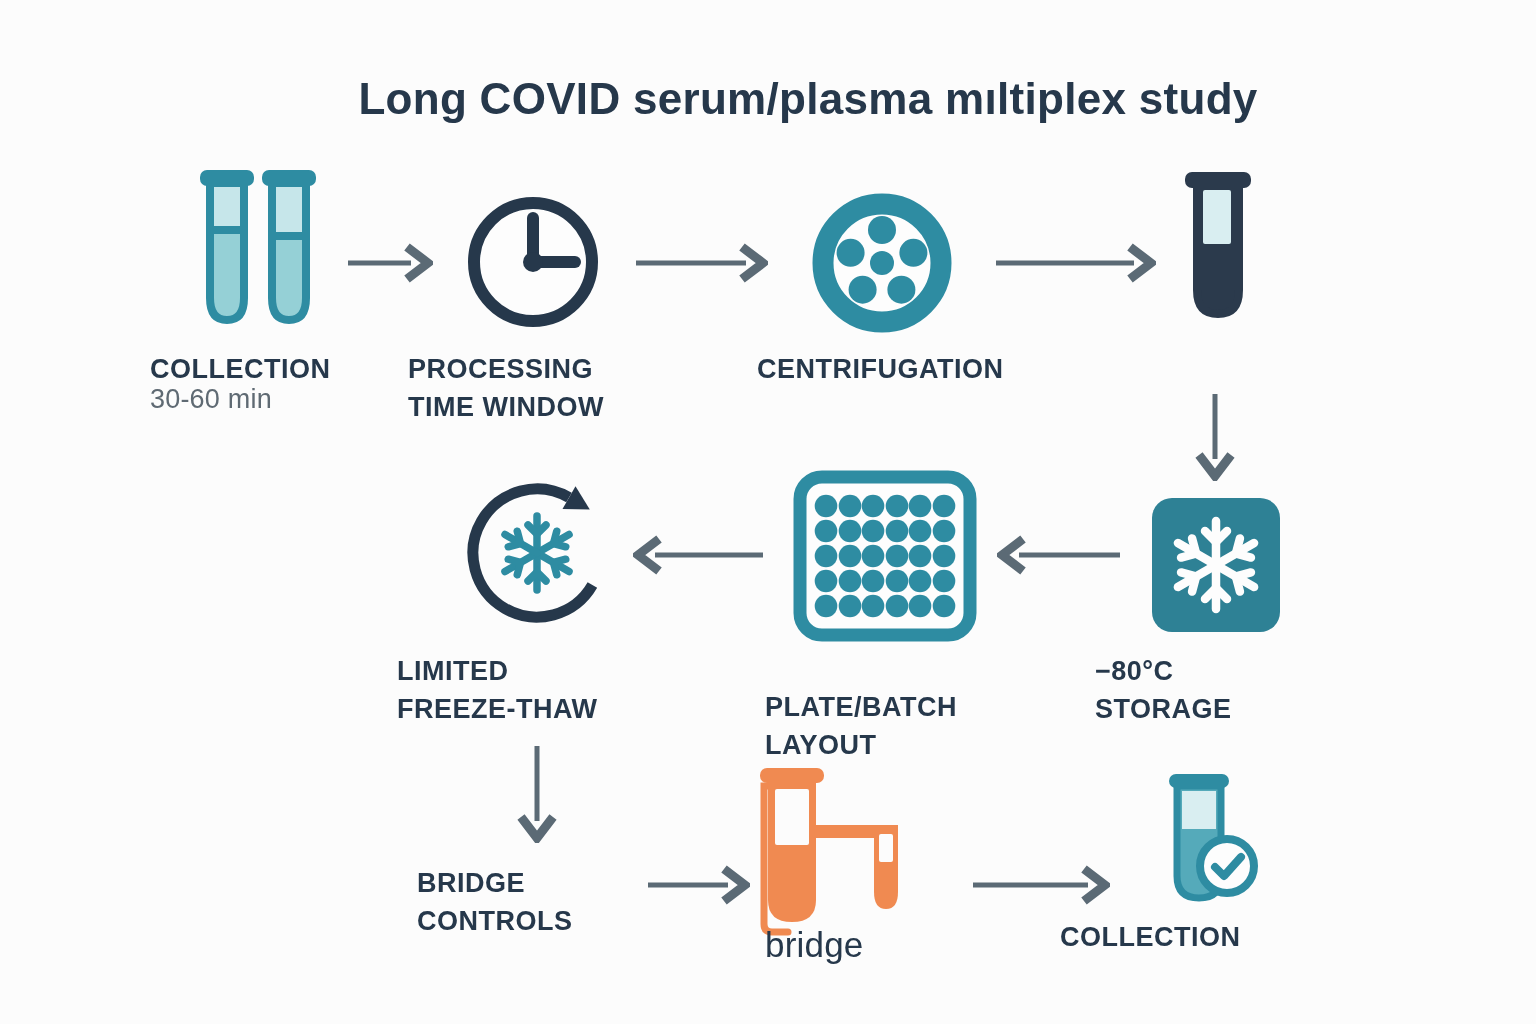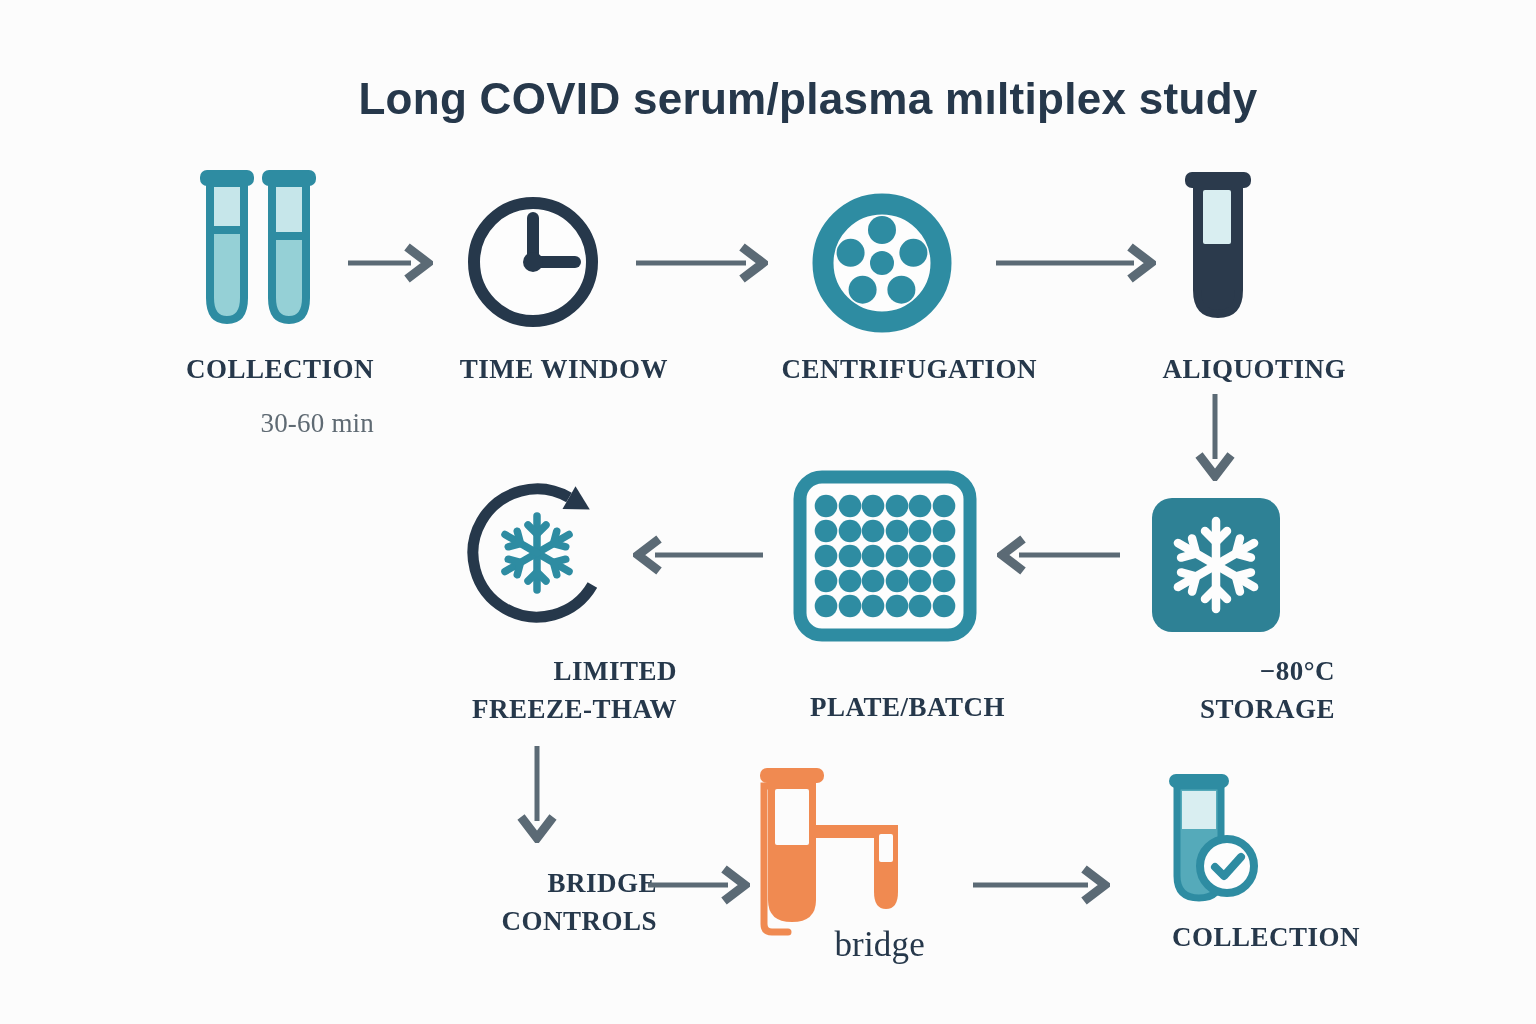--- a/index.html
+++ b/index.html
@@ -1,20 +1,20 @@
 <!DOCTYPE html>
 <html><head>
 <meta charset="utf-8">
 <style>
   html,body{margin:0;padding:0;background:#FCFCFC;}
   .canvas{position:relative;width:1536px;height:1024px;background:#FCFCFC;
           font-family:"Liberation Sans",sans-serif;overflow:hidden;}
   .abs{position:absolute;}
-  .label{position:absolute;text-align:right;font-weight:bold;font-size:27px;
-         line-height:38px;color:#26384B;letter-spacing:.5px;font-family:Liberation Serif, serif;}
+  .label{position:absolute;text-align:left;font-weight:bold;font-size:27px;
+         line-height:38px;color:#26384B;letter-spacing:.5px;}
   .sub{font-weight:normal;color:#5F6A73;letter-spacing:.2px;}
   .lower{font-weight:normal;font-size:35px;letter-spacing:.2px;}
   .title{position:absolute;top:74px;left:80px;right:0;text-align:center;
          font-size:44px;font-weight:bold;color:#26384B;letter-spacing:.3px;}
   svg{display:block;}
 </style>
 </head>
 <body>
 
 <div class="canvas">
@@ -29,34 +29,35 @@
       <rect x="0" y="0" width="54" height="16" rx="7" fill="#2E8CA2"></rect>
     </g>
     <g transform="translate(62,0)">
       <path d="M10 14 L10 128 Q10 150 27 150 Q44 150 44 128 L44 14 Z" fill="#95D0D6" stroke="#2E8CA2" stroke-width="8" stroke-linejoin="round"></path>
       <rect x="14" y="17" width="26" height="47" fill="#C6E6EA"></rect>
       <rect x="13" y="62" width="28" height="8" fill="#2E8CA2"></rect>
       <rect x="0" y="0" width="54" height="16" rx="7" fill="#2E8CA2"></rect>
     </g>
   </svg>
   <div class="label" style="left:150px;top:350px;width:224px">COLLECTION</div>
-  <div class="label sub" style="left:150px;top:404px;width:224px">30-60 min</div>
+  <div class="label sub" style="left:150px;top:380px;width:224px">30-60 min</div>
 
   <svg class="abs" style="left:345px;top:238px" width="88" height="50" viewBox="0 0 88 50">
     <line x1="3" y1="25" x2="66" y2="25" stroke="#5B6A75" stroke-width="5"></line>
     <polyline points="62,9 83,25 62,41" fill="none" stroke="#5B6A75" stroke-width="9"></polyline>
   </svg>
 
   <svg class="abs" style="left:463px;top:192px" width="140" height="140" viewBox="0 0 140 140">
     <circle cx="70" cy="70" r="59" fill="#FDFDFD" stroke="#26384B" stroke-width="12"></circle>
     <line x1="70" y1="70" x2="70" y2="26" stroke="#26384B" stroke-width="12" stroke-linecap="round"></line>
     <line x1="70" y1="70" x2="112" y2="70" stroke="#26384B" stroke-width="12" stroke-linecap="round"></line>
     <circle cx="70" cy="70" r="10" fill="#26384B"></circle>
   </svg>
   <div class="label" style="left:408px;top:350px;width:260px">
+    <div>PROCESSING</div>
     <div>TIME WINDOW</div>
   </div>
 
   <svg class="abs" style="left:633px;top:238px" width="135" height="50" viewBox="0 0 135 50">
     <line x1="3" y1="25" x2="113" y2="25" stroke="#5B6A75" stroke-width="5"></line>
     <polyline points="109,9 130,25 109,41" fill="none" stroke="#5B6A75" stroke-width="9"></polyline>
   </svg>
 
   <svg class="abs" style="left:812px;top:193px" width="140" height="140" viewBox="0 0 140 140">
     <circle cx="70" cy="70" r="59" fill="#FDFDFD" stroke="#2E8CA2" stroke-width="21"></circle>
@@ -72,21 +73,20 @@
   <svg class="abs" style="left:993px;top:238px" width="163" height="50" viewBox="0 0 163 50">
     <line x1="3" y1="25" x2="141" y2="25" stroke="#5B6A75" stroke-width="5"></line>
     <polyline points="137,9 158,25 137,41" fill="none" stroke="#5B6A75" stroke-width="9"></polyline>
   </svg>
 
   <svg class="abs" style="left:1185px;top:172px" width="66" height="155" viewBox="0 0 66 155">
     <path d="M12 14 H54 V118 Q54 142 33 142 Q12 142 12 118 Z" fill="#2B3A4C" stroke="#2B3A4C" stroke-width="8" stroke-linejoin="round"></path>
     <rect x="18" y="18" width="28" height="54" rx="2" fill="#D9EEF1"></rect>
     <rect x="0" y="0" width="66" height="16" rx="7" fill="#2B3A4C"></rect>
   </svg>
-  <div class="label" style="left:1106px;top:350px;width:240px">ALIQUOTING</div>
 
   <svg class="abs" style="left:1190px;top:391px" width="50" height="90" viewBox="0 0 50 90">
     <line x1="25" y1="3" x2="25" y2="68" stroke="#5B6A75" stroke-width="5"></line>
     <polyline points="9,64 25,85 41,64" fill="none" stroke="#5B6A75" stroke-width="9"></polyline>
   </svg>
 
   <svg class="abs" style="left:1152px;top:498px" width="128" height="134" viewBox="0 0 128 134">
     <rect x="0" y="0" width="128" height="134" rx="20" fill="#2E8195"></rect>
     <g stroke="#FDFDFD" stroke-width="8.5" stroke-linecap="round" fill="none">
       <g id="sf-arm">
@@ -140,20 +140,21 @@
       <circle cx="33" cy="136" r="11.3"></circle>
         <circle cx="57" cy="136" r="11.3"></circle>
         <circle cx="80" cy="136" r="11.3"></circle>
         <circle cx="104" cy="136" r="11.3"></circle>
         <circle cx="127" cy="136" r="11.3"></circle>
         <circle cx="151" cy="136" r="11.3"></circle>
     </g>
   </svg>
   <div class="label" style="left:765px;top:688px;width:240px">
     <div>PLATE/BATCH</div>
+    <div>LAYOUT</div>
   </div>
 
   <svg class="abs" style="left:633px;top:530px" width="133" height="50" viewBox="0 0 133 50">
     <line x1="130" y1="25" x2="22" y2="25" stroke="#5B6A75" stroke-width="5"></line>
     <polyline points="26,9 5,25 26,41" fill="none" stroke="#5B6A75" stroke-width="9"></polyline>
   </svg>
 
   <svg class="abs" style="left:462px;top:478px" width="150" height="150" viewBox="0 0 150 150">
     <path d="M107 19.6 A64 64 0 1 0 130.4 107" fill="none" stroke="#26384B" stroke-width="11"></path>
     <polygon points="127.8,31.6 100.5,30.9 113.5,8.3" fill="#26384B"></polygon>

